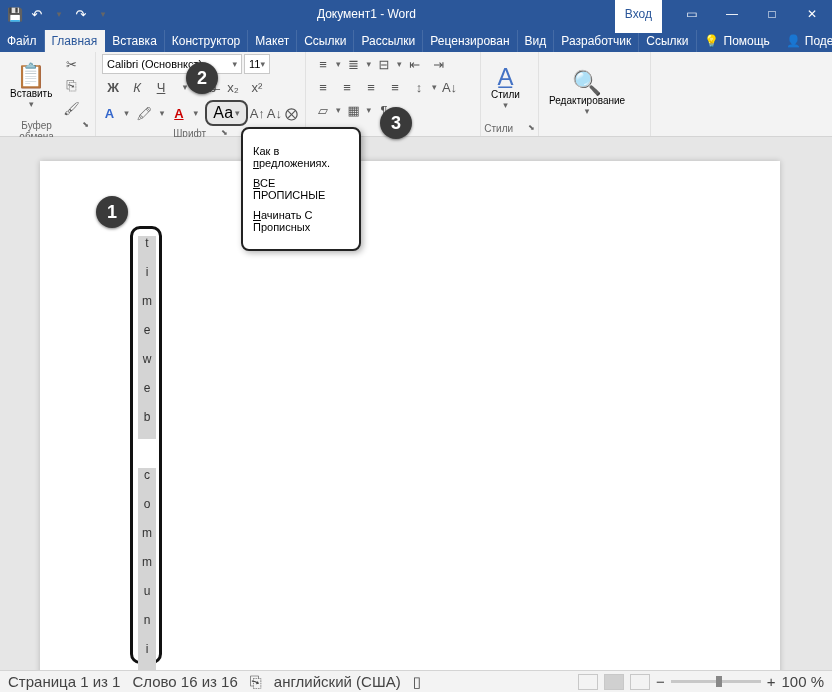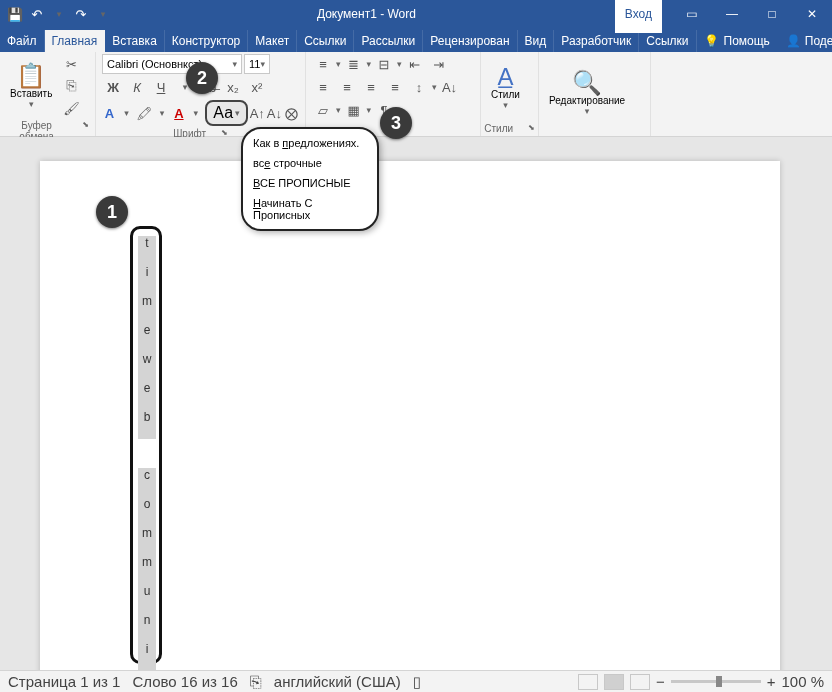--- a/index.html
+++ b/index.html
@@ -28,21 +28,21 @@
 .col { display: flex; flex-direction: column; gap: 2px; justify-content: center; }
 .rbtn { width: 22px; height: 20px; display: flex; align-items: center; justify-content: center; cursor: pointer; font-size: 13px; color: #555; }
 .rrow { display: flex; gap: 2px; align-items: center; }
 .font-sel { height: 20px; border: 1px solid #c8c8c8; background: #fff; font-size: 11px; padding: 0 4px; display: flex; align-items: center; justify-content: space-between; cursor: pointer; }
 .font-name { width: 140px; }
 .font-size { width: 26px; }
 .chev { font-size: 9px; color: #666; }
 
 .case-btn { border: 2px solid #444; border-radius: 8px; background: #e8e8e8; padding: 2px 6px; display: flex; align-items: center; gap: 2px; cursor: pointer; }
 
-.case-menu { position: absolute; left: 241px; top: 127px; width: 138px; background: #fff; border: 2px solid #222; border-radius: 20px; box-shadow: 2px 2px 6px rgba(0,0,0,0.3); padding: 4px 0; z-index: 50; }
+.case-menu { position: absolute; left: 241px; top: 127px; width: 120px; background: #fff; border: 2px solid #222; border-radius: 8px; box-shadow: 2px 2px 6px rgba(0,0,0,0.3); padding: 12px 0; z-index: 50; }
 .case-item { padding: 4px 10px; font-size: 11px; cursor: pointer; }
 .case-item u { text-decoration: underline; }
 
 .doc-area { position: absolute; top: 137px; left: 0; right: 0; bottom: 22px; background: #e6e6e6; overflow: hidden; }
 .page { position: absolute; left: 40px; top: 24px; width: 740px; height: 900px; background: #fff; box-shadow: 0 0 6px rgba(0,0,0,0.2); }
 
 .sel-box { position: absolute; left: 130px; top: 226px; width: 32px; height: 438px; border: 3px solid #111; border-radius: 10px; background: transparent; }
 .letters { position: absolute; left: 5px; top: 7px; width: 18px; text-align: center; font-size: 12px; color: #333; }
 .letters div { height: 29px; line-height: 15px; background: #d4d4d4; margin-bottom: 0; }
 .letters div.gap { background: transparent; }
@@ -222,21 +222,20 @@
           <span>Редактирование</span>
           <span class="chev">▾</span>
         </div>
     </div>
     <div class="rgroup-label"></div>
   </div>
 </div>
 
 <div class="case-menu">
   <div class="case-item"><span>Как в <u>п</u>редложениях.</span></div>
-  <div class="case-item"><span>вс<u>е</u> строчные</span></div>
   <div class="case-item"><span><u>В</u>СЕ ПРОПИСНЫЕ</span></div>
   <div class="case-item"><span><u>Н</u>ачинать С Прописных</span></div>
 </div>
 
 <div class="doc-area">
   <div class="page"></div>
 </div>
 
 <div class="sel-box">
   <div class="letters" id="letters">

